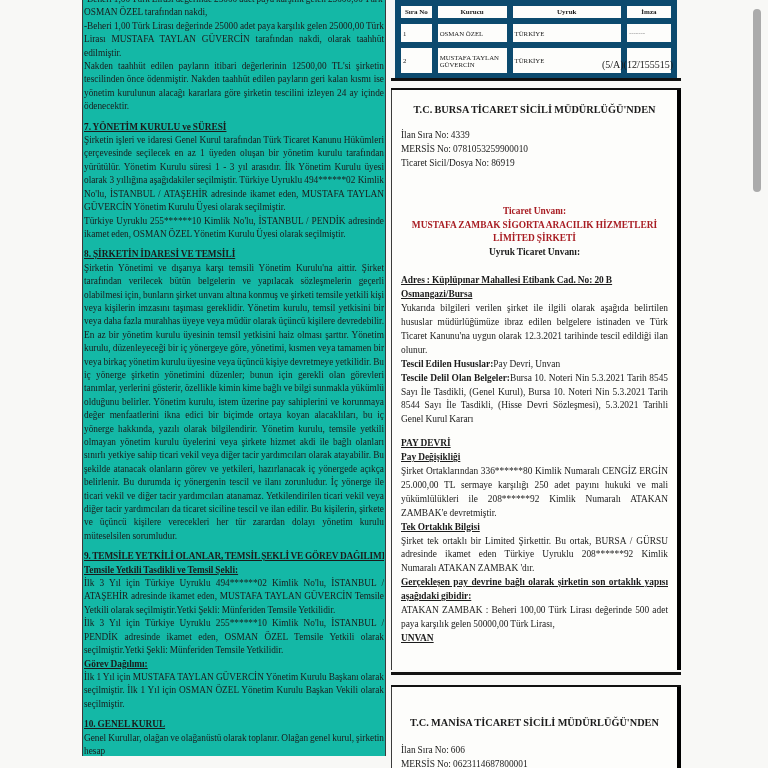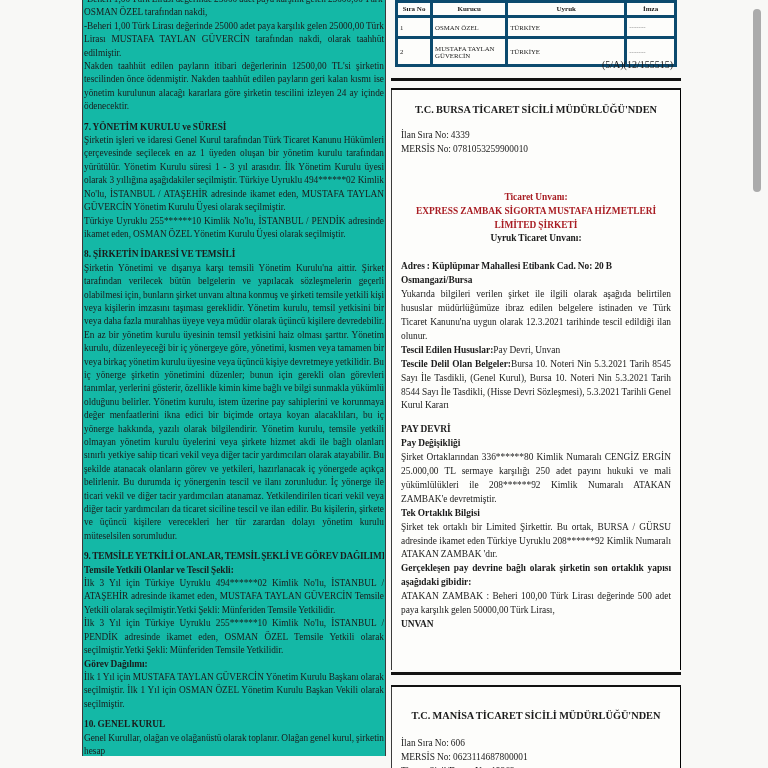--- a/index.html
+++ b/index.html
@@ -5,46 +5,46 @@
   html,body{margin:0;padding:0;background:#f7f7f5;}
   #page{position:relative;width:768px;height:768px;background:#f8f8f6;overflow:hidden;
         font-family:"Liberation Serif","DejaVu Serif",serif;color:#1b1b1b;}
   .scanblur{filter:blur(0.3px);}
 
   
   .col-left{position:absolute;left:82px;top:0;width:304px;height:756px;box-sizing:border-box;
             background:#14b8a6;border-left:1px solid #3b3b3b;border-right:1px solid #3b3b3b;
             padding:0 1px;overflow:hidden;font-size:9.3px;line-height:13.4px;word-spacing:-0.4px;}
   .p{margin:0;text-align:justify;}
-  .h{margin:0;font-weight:bold;text-align:left;}
+  .h{margin:0;font-weight:bold;text-align:left;text-decoration:underline;}
   .gap{margin-top:7px;}
   .clipfirst{margin-top:-7px;white-space:nowrap;overflow:hidden;}
   .nowrap{white-space:nowrap;overflow:hidden;letter-spacing:-0.15px;}
 
   
   .col-right{position:absolute;left:391px;top:0;width:290px;height:768px;}
   .ftable{position:absolute;top:0;left:4px;width:282px;border-collapse:collapse;
           border:1.5px solid #1c1c1c;border-bottom-width:3px;background:#fdfdfb;}
-  .ftable th,.ftable td{border:3px solid #0c4a6e;padding:0 2px;vertical-align:middle;}
+  .ftable th,.ftable td{border:6px solid #0c4a6e;padding:0 2px;vertical-align:middle;}
   .ftable th{font-size:7px;height:12px;text-align:center;}
   .ftable td{font-size:6.8px;}
   .c-no{width:30px;padding-left:1px;font-size:6.5px;}
   .c-kur{width:72px;}
   .c-uyr{width:122px;}
   .c-imz{width:46px;}
   .r1 td{height:18px;} .r2 td{height:25px;}
   .sig{color:#8a8a8a;font-size:7px;letter-spacing:0;}
   .refline{position:absolute;right:8px;top:59px;font-size:10px;}
   .sep{position:absolute;left:0;right:0;border-top:3px solid #101010;}
   .sep.thin{border-top-width:2px;}
   .secbox{position:absolute;left:0;right:0;box-sizing:border-box;background:#fdfdfb;
-          border-left:1px solid #3b3b3b;border-right:1px solid #000000;overflow:hidden;
+          border-left:1px solid #3b3b3b;border-right:4px solid #000000;overflow:hidden;
           font-size:9.4px;line-height:13.9px;word-spacing:-0.3px;}
   .bursa{top:90px;height:580px;padding:13px 9px 0;}
-  .manisa{top:687px;height:81px;padding:22px 9px 0;}
+  .manisa{top:687px;height:81px;padding:29px 9px 0;}
   .title{margin:0;text-align:center;font-weight:bold;font-size:10.3px;}
   .meta{margin:12px 0 0;font-weight:normal;}
   .ctr{text-align:center;margin:0;}
   .bold{font-weight:bold;}
   .red{color:#a81c22;}
   .mt16{margin-top:34px;} .mt14{margin-top:14px;} .mt10{margin-top:10px;}
 
   
   .scroll-thumb{position:absolute;left:753px;top:9px;width:8px;height:183px;
                 background:#ababab;border-radius:4px;}
@@ -61,21 +61,21 @@
     <p class="p">Nakden taahhüt edilen payların itibari değerlerinin 12500,00 TL'si şirketin tescilinden önce ödenmiştir. Nakden taahhüt edilen payların geri kalan kısmı ise yönetim kurulunun alacağı kararlara göre şirketin tescilini izleyen 24 ay içinde ödenecektir.</p>
 
     <p class="h gap">7. YÖNETİM KURULU ve SÜRESİ</p>
     <p class="p">Şirketin işleri ve idaresi Genel Kurul tarafından Türk Ticaret Kanunu Hükümleri çerçevesinde seçilecek en az 1 üyeden oluşan bir yönetim kurulu tarafından yürütülür. Yönetim Kurulu süresi 1 - 3 yıl arasıdır. İlk Yönetim Kurulu üyesi olarak 3 yıllığına aşağıdakiler seçilmiştir. Türkiye Uyruklu 494******02 Kimlik No'lu, İSTANBUL / ATAŞEHİR adresinde ikamet eden, MUSTAFA TAYLAN GÜVERCİN Yönetim Kurulu Üyesi olarak seçilmiştir.</p>
     <p class="p">Türkiye Uyruklu 255******10 Kimlik No'lu, İSTANBUL / PENDİK adresinde ikamet eden, OSMAN ÖZEL Yönetim Kurulu Üyesi olarak seçilmiştir.</p>
 
     <p class="h gap">8. ŞİRKETİN İDARESİ VE TEMSİLİ</p>
     <p class="p">Şirketin Yönetimi ve dışarıya karşı temsili Yönetim Kurulu'na aittir. Şirket tarafından verilecek bütün belgelerin ve yapılacak sözleşmelerin geçerli olabilmesi için, bunların şirket unvanı altına konmuş ve şirketi temsile yetkili kişi veya kişilerin imzasını taşıması gereklidir. Yönetim kurulu, temsil yetkisini bir veya daha fazla murahhas üyeye veya müdür olarak üçüncü kişilere devredebilir. En az bir yönetim kurulu üyesinin temsil yetkisini haiz olması şarttır. Yönetim kurulu, düzenleyeceği bir iç yönergeye göre, yönetimi, kısmen veya tamamen bir veya birkaç yönetim kurulu üyesine veya üçüncü kişiye devretmeye yetkilidir. Bu iç yönerge şirketin yönetimini düzenler; bunun için gerekli olan görevleri tanımlar, yerlerini gösterir, özellikle kimin kime bağlı ve bilgi sunmakla yükümlü olduğunu belirler. Yönetim kurulu, istem üzerine pay sahiplerini ve korunmaya değer menfaatlerini ikna edici bir biçimde ortaya koyan alacaklıları, bu iç yönerge hakkında, yazılı olarak bilgilendirir. Yönetim kurulu, temsile yetkili olmayan yönetim kurulu üyelerini veya şirkete hizmet akdi ile bağlı olanları sınırlı yetkiye sahip ticari vekil veya diğer tacir yardımcıları olarak atayabilir. Bu şekilde atanacak olanların görev ve yetkileri, hazırlanacak iç yönergede açıkça belirlenir. Bu durumda iç yönergenin tescil ve ilanı zorunludur. İç yönerge ile ticari vekil ve diğer tacir yardımcıları atanamaz. Yetkilendirilen ticari vekil veya diğer tacir yardımcıları da ticaret siciline tescil ve ilan edilir. Bu kişilerin, şirkete ve üçüncü kişilere verecekleri her tür zarardan dolayı yönetim kurulu müteselsilen sorumludur.</p>
 
     <p class="h gap nowrap">9. TEMSİLE YETKİLİ OLANLAR, TEMSİL ŞEKLİ VE GÖREV DAĞILIMI</p>
-    <p class="h">Temsile Yetkili Olanlar ve Tescil Şekli:</p>
+    <p class="h">Temsile Yetkili Tasdikli ve Temsil Şekli:</p>
     <p class="p">İlk 3 Yıl için Türkiye Uyruklu 494******02 Kimlik No'lu, İSTANBUL / ATAŞEHİR adresinde ikamet eden, MUSTAFA TAYLAN GÜVERCİN Temsile Yetkili olarak seçilmiştir.Yetki Şekli: Münferiden Temsile Yetkilidir.</p>
     <p class="p">İlk 3 Yıl için Türkiye Uyruklu 255******10 Kimlik No'lu, İSTANBUL / PENDİK adresinde ikamet eden, OSMAN ÖZEL Temsile Yetkili olarak seçilmiştir.Yetki Şekli: Münferiden Temsile Yetkilidir.</p>
     <p class="h">Görev Dağılımı:</p>
     <p class="p">İlk 1 Yıl için MUSTAFA TAYLAN GÜVERCİN Yönetim Kurulu Başkanı olarak seçilmiştir. İlk 1 Yıl için OSMAN ÖZEL Yönetim Kurulu Başkan Vekili olarak seçilmiştir.</p>
 
     <p class="h gap">10. GENEL KURUL</p>
     <p class="p">Genel Kurullar, olağan ve olağanüstü olarak toplanır. Olağan genel kurul, şirketin hesap</p>
   </div>
 
   <div class="col-right">
@@ -108,23 +108,24 @@
     <div class="refline scanblur">(5/A)(12/155515)</div>
 
     <div class="sep" style="top:78px"></div>
     <div class="sep thin" style="top:88px"></div>
 
     <div class="secbox bursa scanblur">
       <p class="title">T.C. BURSA TİCARET SİCİLİ MÜDÜRLÜĞÜ'NDEN</p>
       <div class="meta">
         <div>İlan Sıra No: 4339</div>
         <div>MERSİS No: 0781053259900010</div>
+        <div>Ticaret Sicil/Dosya No: 86919</div>
       </div>
       <p class="ctr bold red mt16">Ticaret Unvanı:</p>
-      <p class="ctr bold red">EXPRESS ZAMBAK SİGORTA MUSTAFA HİZMETLERİ LİMİTED ŞİRKETİ</p>
+      <p class="ctr bold red">MUSTAFA ZAMBAK SİGORTA ARACILIK HİZMETLERİ LİMİTED ŞİRKETİ</p>
       <p class="ctr bold">Uyruk Ticaret Unvanı:</p>
       <p class="h mt14">Adres : Küplüpınar Mahallesi Etibank Cad. No: 20 B Osmangazi/Bursa</p>
       <p class="p">Yukarıda bilgileri verilen şirket ile ilgili olarak aşağıda belirtilen hususlar müdürlüğümüze ibraz edilen belgelere istinaden ve Türk Ticaret Kanunu'na uygun olarak 12.3.2021 tarihinde tescil edildiği ilan olunur.</p>
       <p class="p"><span class="bold">Tescil Edilen Hususlar:</span><span>Pay Devri, Unvan</span></p>
       <p class="p"><span class="bold">Tescile Delil Olan Belgeler:</span><span>Bursa 10. Noteri Nin 5.3.2021 Tarih 8545 Sayı İle Tasdikli, (Genel Kurul), Bursa 10. Noteri Nin 5.3.2021 Tarih 8544 Sayı İle Tasdikli, (Hisse Devri Sözleşmesi), 5.3.2021 Tarihli Genel Kurul Kararı</span></p>
       <p class="h mt10">PAY DEVRİ</p>
       <p class="h">Pay Değişikliği</p>
       <p class="p">Şirket Ortaklarından 336******80 Kimlik Numaralı CENGİZ ERGİN 25.000,00 TL sermaye karşılığı 250 adet payını hukuki ve mali yükümlülükleri ile 208******92 Kimlik Numaralı ATAKAN ZAMBAK'e devretmiştir.</p>
       <p class="h">Tek Ortaklık Bilgisi</p>
       <p class="p">Şirket tek ortaklı bir Limited Şirkettir. Bu ortak, BURSA / GÜRSU adresinde ikamet eden Türkiye Uyruklu 208******92 Kimlik Numaralı ATAKAN ZAMBAK 'dır.</p>

